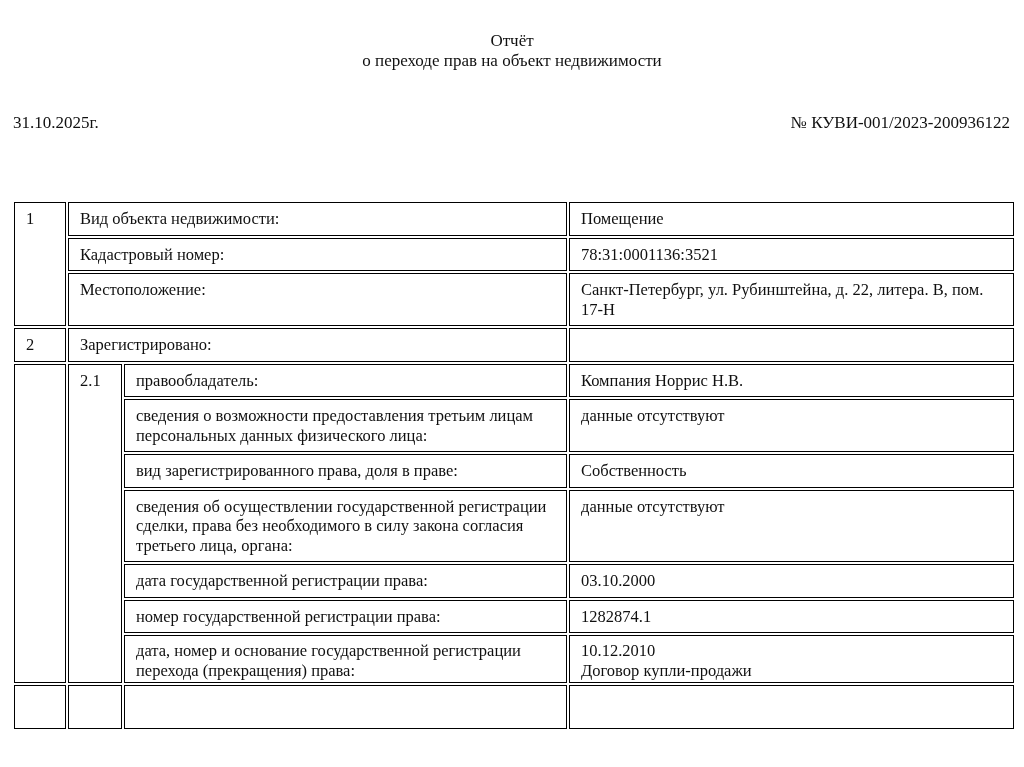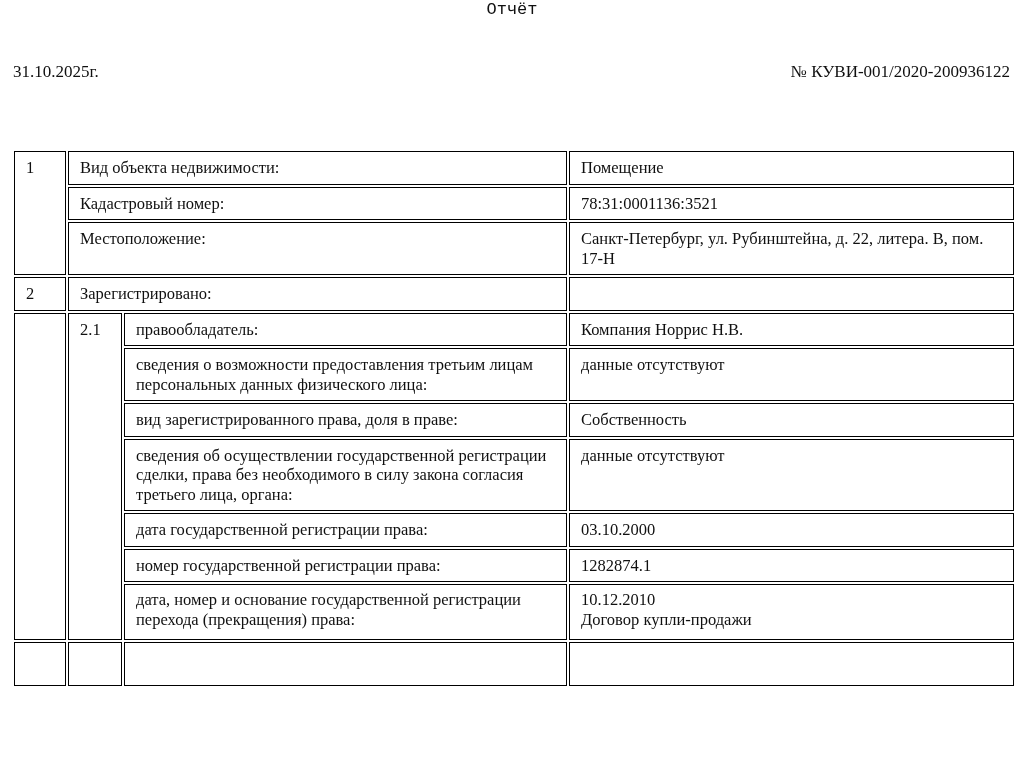--- a/index.html
+++ b/index.html
@@ -16,22 +16,22 @@
     font-size: 17px;
     line-height: 20px;
   }
   .page {
     position: relative;
     width: 1024px;
     height: 767px;
     overflow: hidden;
   }
   .doc-title {
+    padding-top: 31px;
     text-align: center;
-    font-family: Liberation Mono, monospace;
   }
   .doc-subtitle {
     margin-top: 23px;
     text-align: center;
   }
   .meta-row {
     margin-top: 42px;
     padding: 0 14px 0 13px;
     display: flex;
     justify-content: space-between;
@@ -55,39 +55,40 @@
     padding-left: 8px;
   }
   td.cell-sub {
     padding-left: 7px;
   }
   td.cell-value {
     white-space: pre-line;
   }
   tr.row-tight td {
     padding-top: 5px;
-    padding-bottom: 10px;
+    padding-bottom: 2px;
   }
   tr.row-partial td {
     height: 30px;
   }
 </style>
 </head>
 <body>
 
 <div class="page">
 
   <div class="doc-title">
     <div>Отчёт</div>
+    <div>о переходе прав на объект недвижимости</div>
   </div>
 
 
   <div class="meta-row">
     <span>31.10.2025г.</span>
-    <span>№ КУВИ-001/2020-200936122</span>
+    <span>№ КУВИ-001/2023-200936122</span>
   </div>
 
   <table class="report">
     <colgroup>
       <col style="width:52px">
       <col style="width:54px">
       <col style="width:443px">
       <col style="width:445px">
     </colgroup>
     <tbody>

